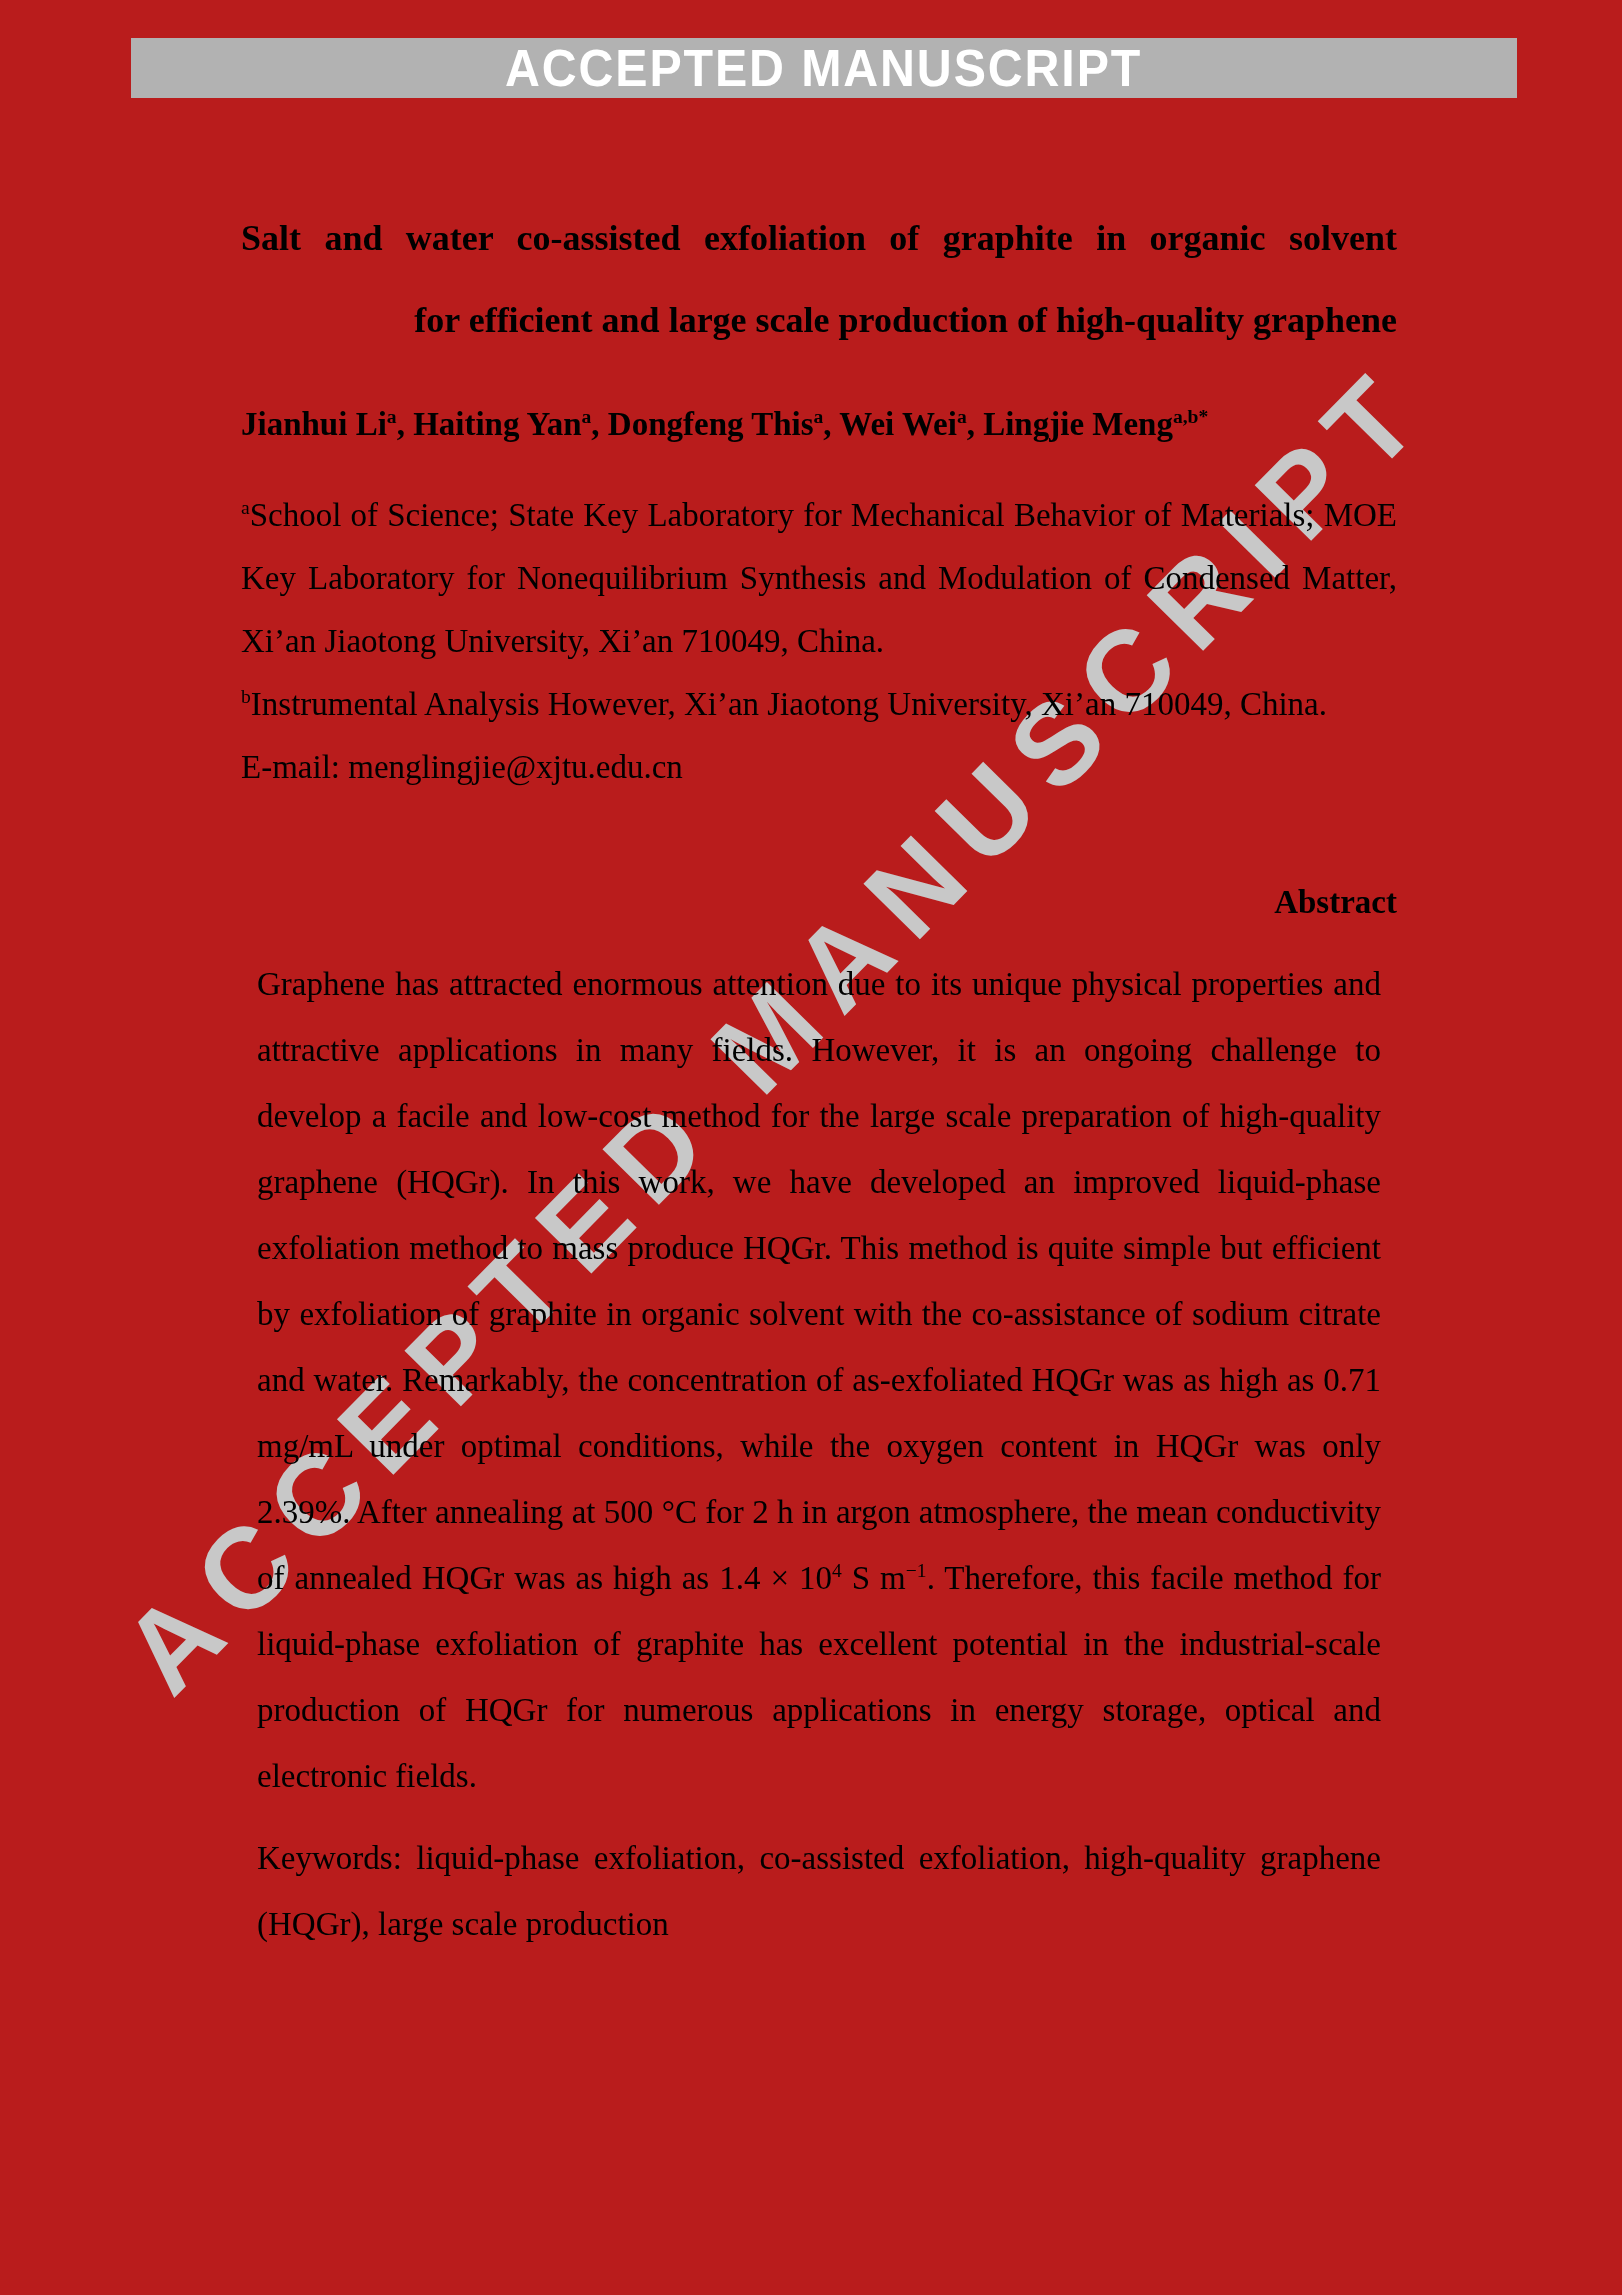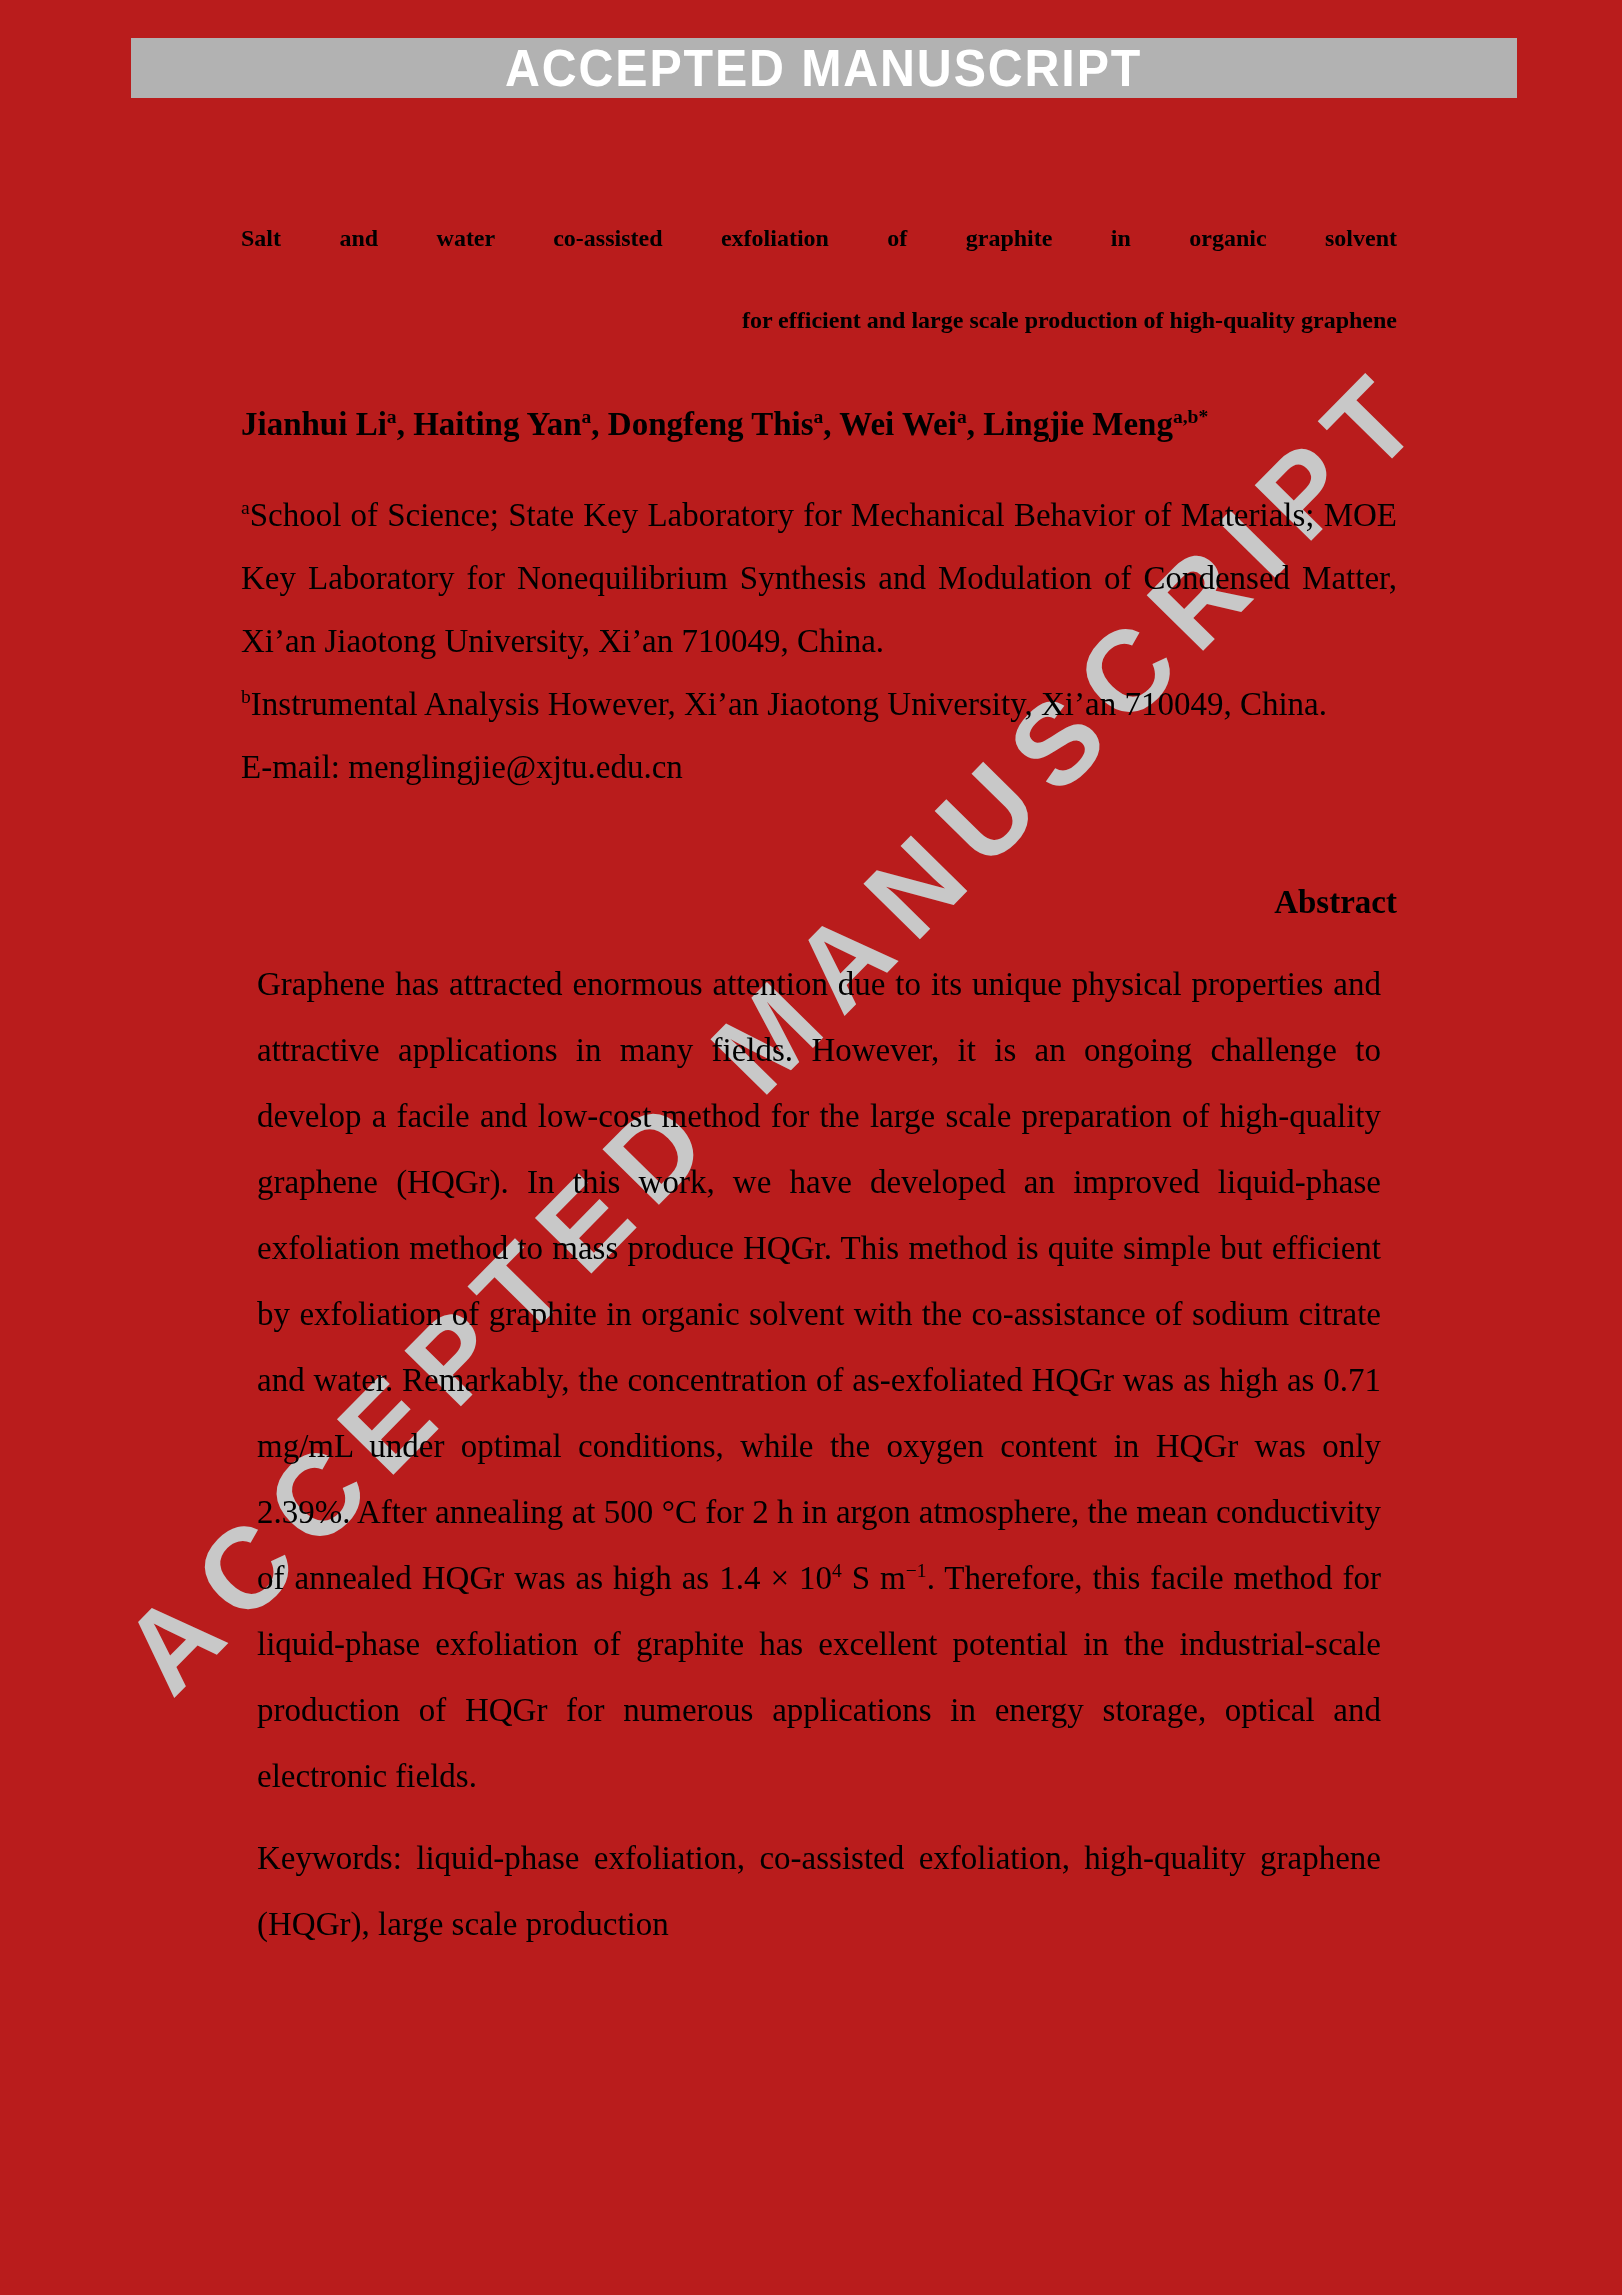--- a/index.html
+++ b/index.html
@@ -21,21 +21,21 @@
   
   .watermark {
     position:absolute; left:103px; top:1632px; z-index:0;
     transform:rotate(-45.5deg); transform-origin:0 0;
     font-family:"Liberation Sans", sans-serif; font-weight:700;
     font-size:115px; letter-spacing:19.6px; line-height:1;
     white-space:nowrap; user-select:none;
   }
   
   .content-block { position:absolute; left:241px; width:1156px; z-index:1; }
-  .title-block { top:197px; font-weight:700; font-size:24px; line-height:82px; }
+  .title-block { top:197px; font-weight:700; font-size:36px; line-height:82px; }
   .title-line1 { text-align:justify; text-align-last:justify; }
   .title-line2 { text-align:right; }
   .authors-block { top:391px; font-weight:700; font-size:33px; line-height:66px; white-space:nowrap; }
   .affil-block { top:484px; font-size:33px; line-height:63px; text-align:justify; }
   .affil-block p { margin:0; }
   .abstract-block { top:869px; font-size:33px; line-height:66px; text-align:justify; }
   .abstract-heading { font-weight:700; text-align:right; }
   .abstract-block p { margin:16px; }
   sup { font-size:19.6px; line-height:0; vertical-align:super; letter-spacing:0; }
   .authors-block sup { font-weight:700; }

